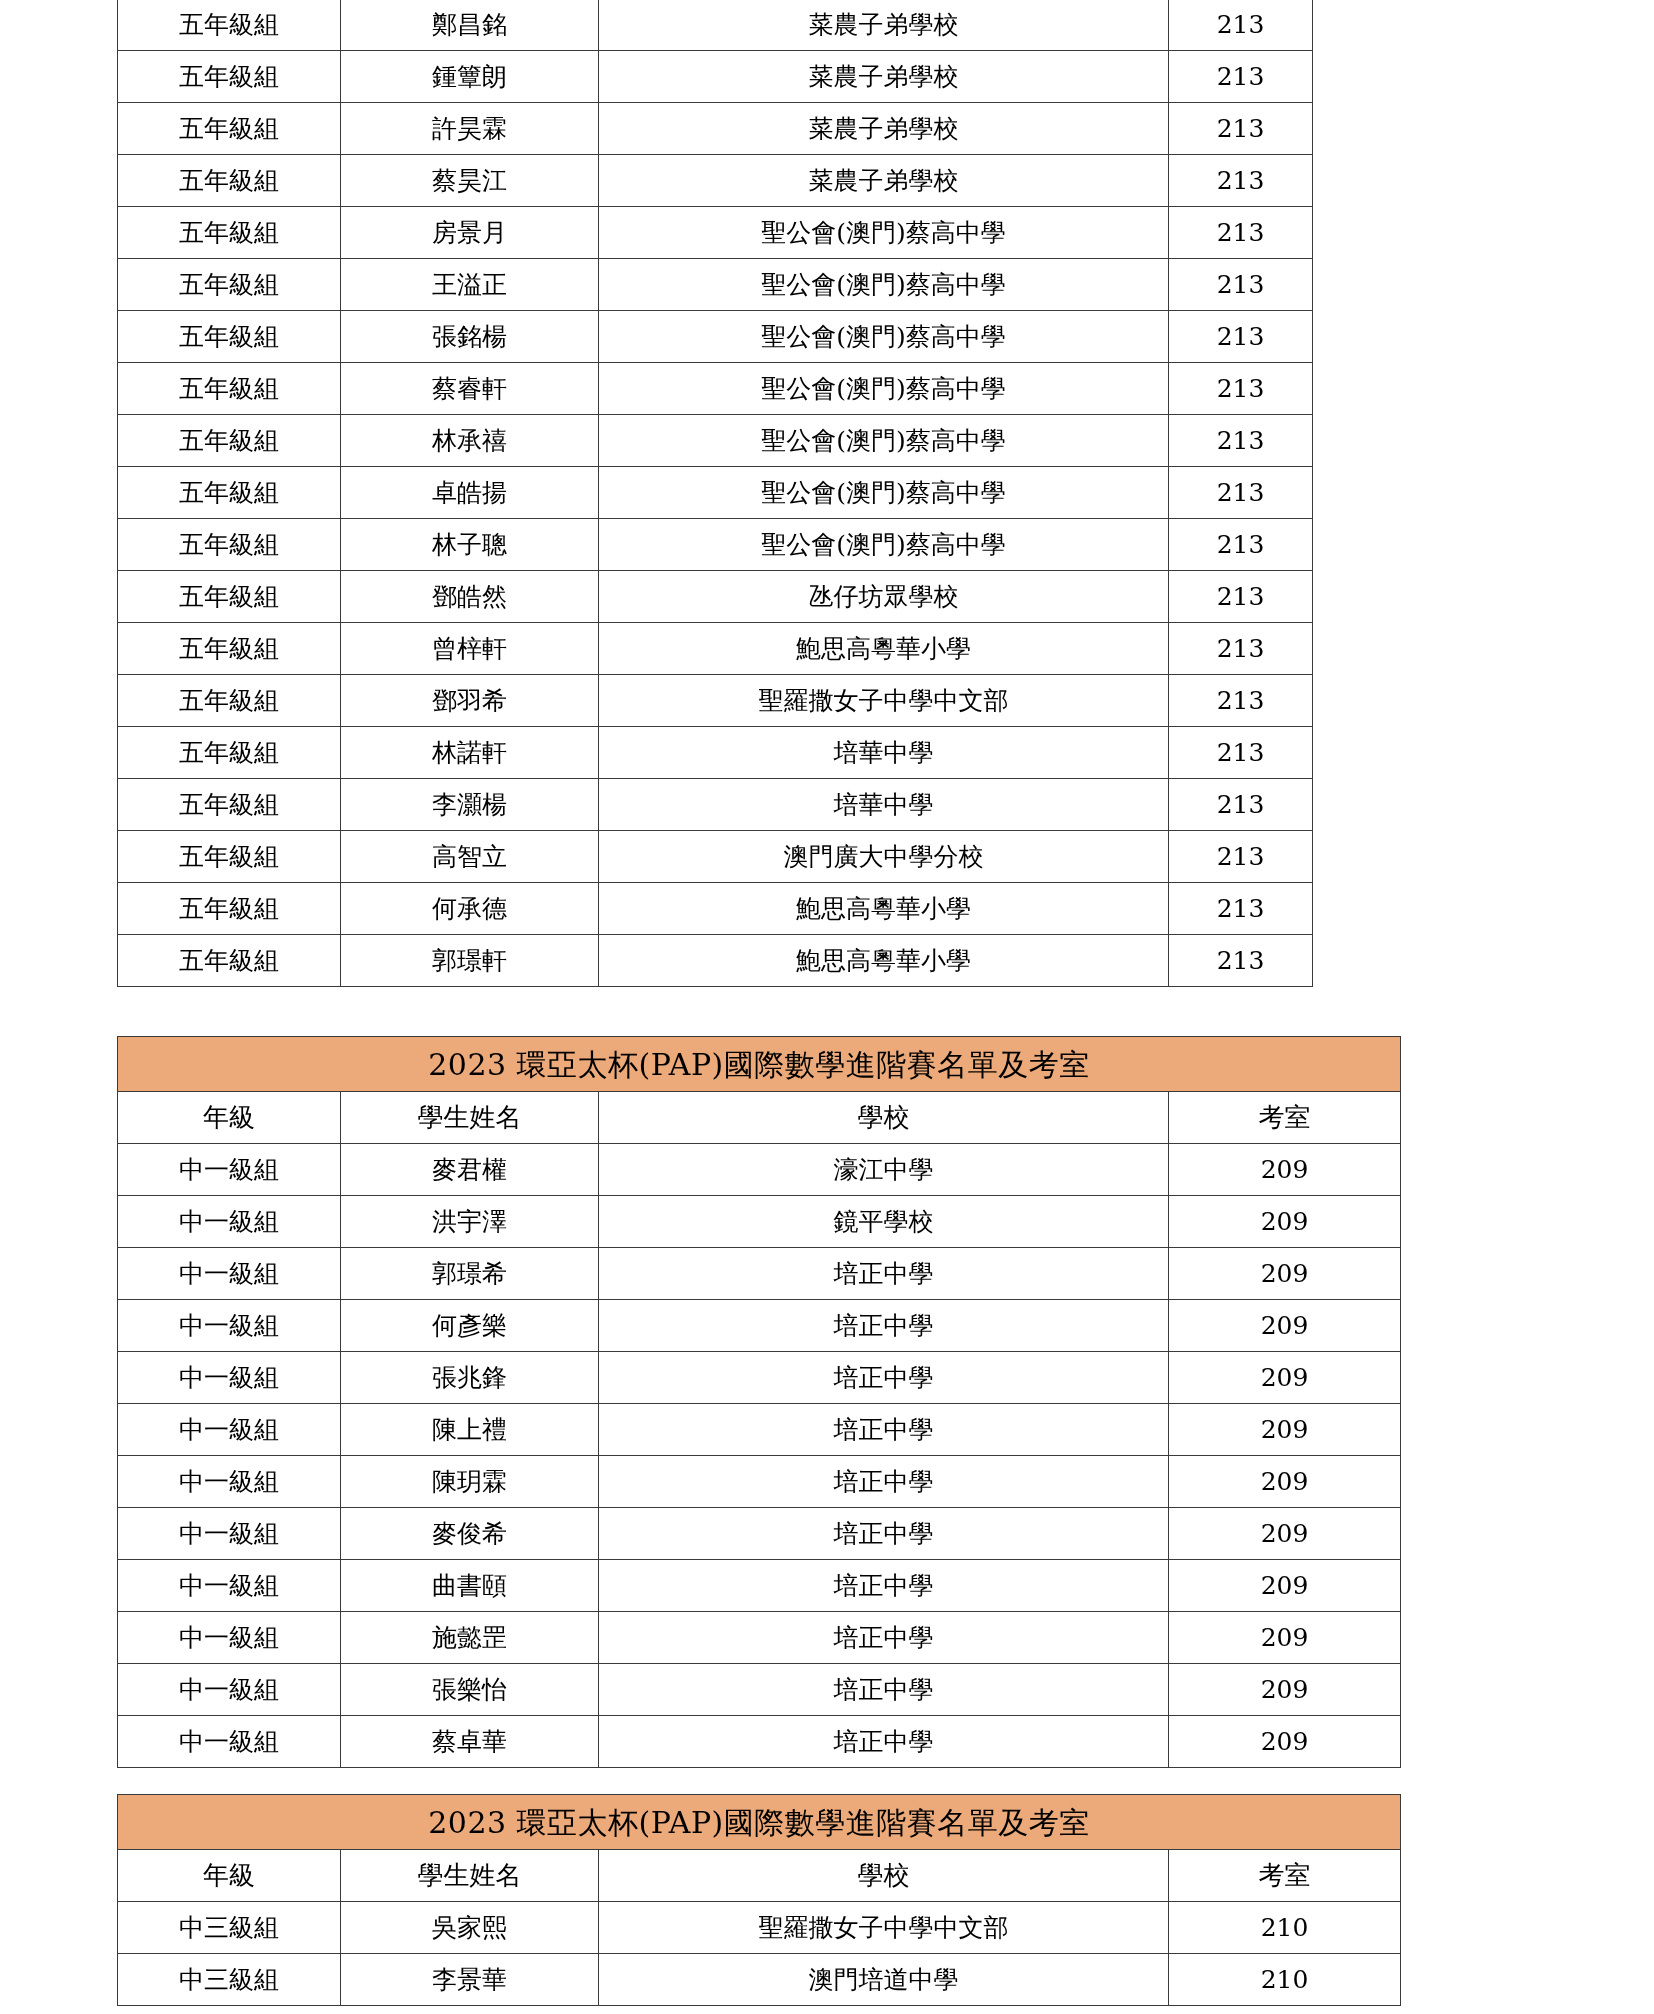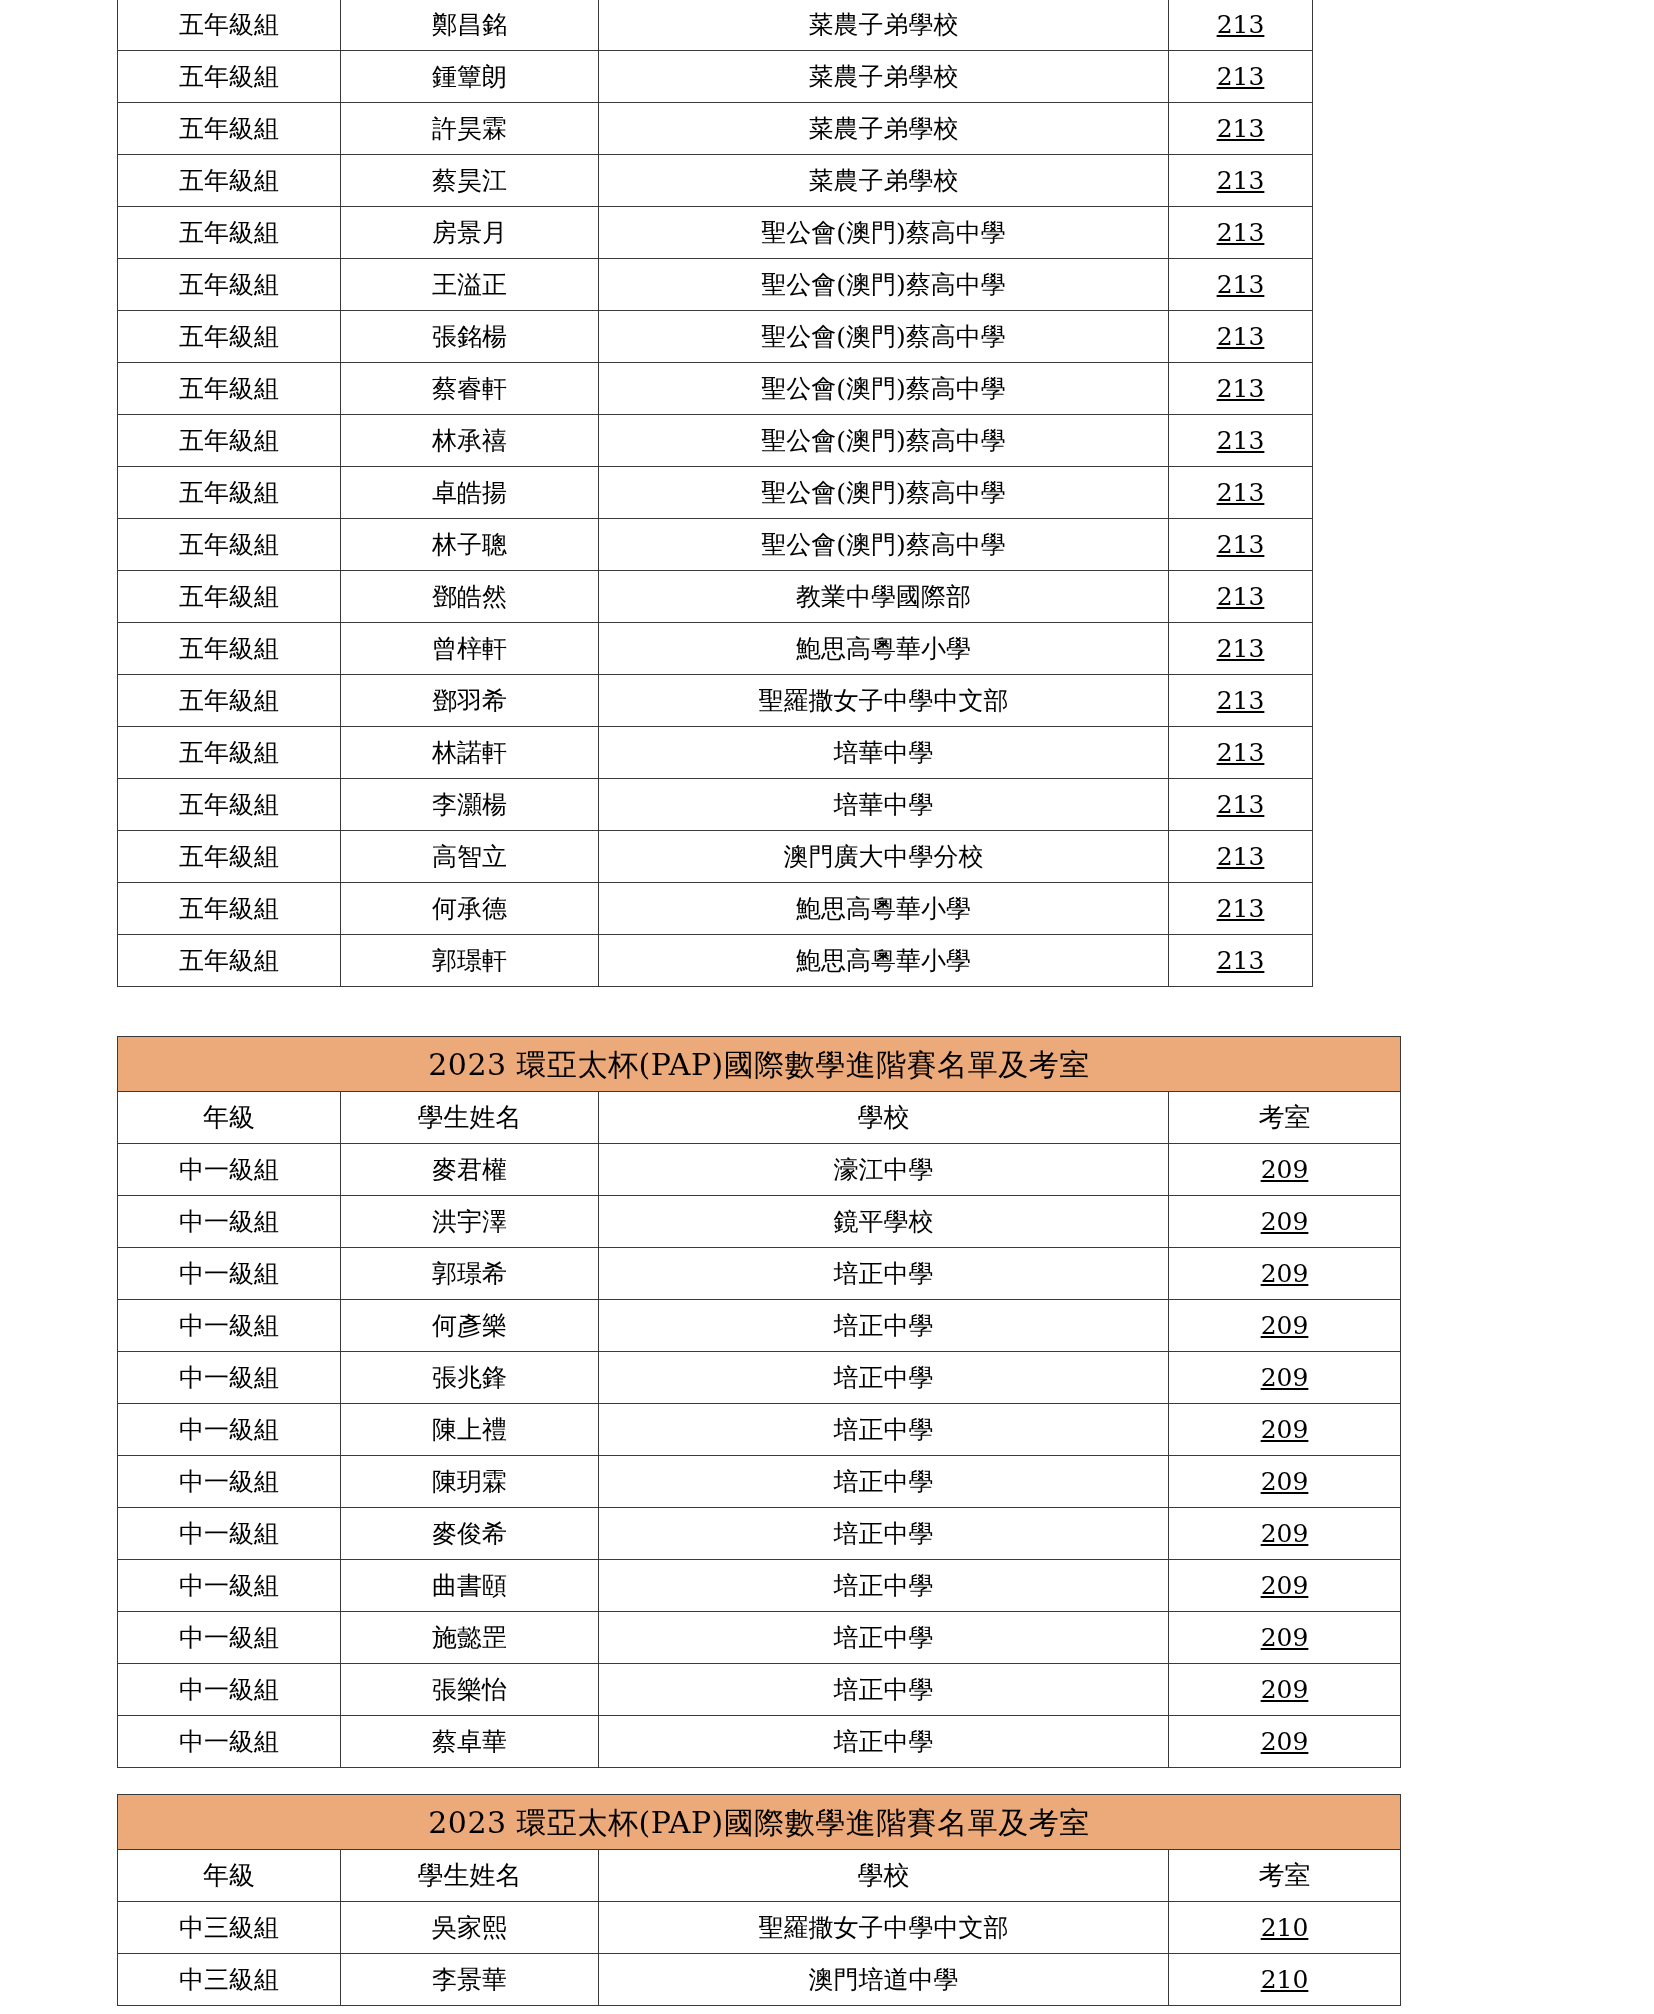--- a/index.html
+++ b/index.html
@@ -81,21 +81,21 @@
     font-size: 30px !important;
     height: 54px !important;
     letter-spacing: 0.5px;
   }
 
   .hdr-cell {
     font-size: 26px !important;
     height: 51px !important;
   }
 
-  .num { font-family: "DejaVu Serif", "Liberation Serif", serif; text-decoration: underline; }
+  .num { font-family: "DejaVu Serif", "Liberation Serif", serif; }
 </style>
 </head>
 <body>
 
 <div class="page">
 
   <table class="tbl t1">
     <colgroup>
       <col class="c-grade">
         <col class="c-name">
@@ -165,21 +165,21 @@
         </tr>
         <tr>
           <td>五年級組</td>
           <td>林子聰</td>
           <td>聖公會(澳門)蔡高中學</td>
           <td class="num">213</td>
         </tr>
         <tr>
           <td>五年級組</td>
           <td>鄧皓然</td>
-          <td>教業中學國際部</td>
+          <td>氹仔坊眾學校</td>
           <td class="num">213</td>
         </tr>
         <tr>
           <td>五年級組</td>
           <td>曾梓軒</td>
           <td>鮑思高粵華小學</td>
           <td class="num">213</td>
         </tr>
         <tr>
           <td>五年級組</td>

